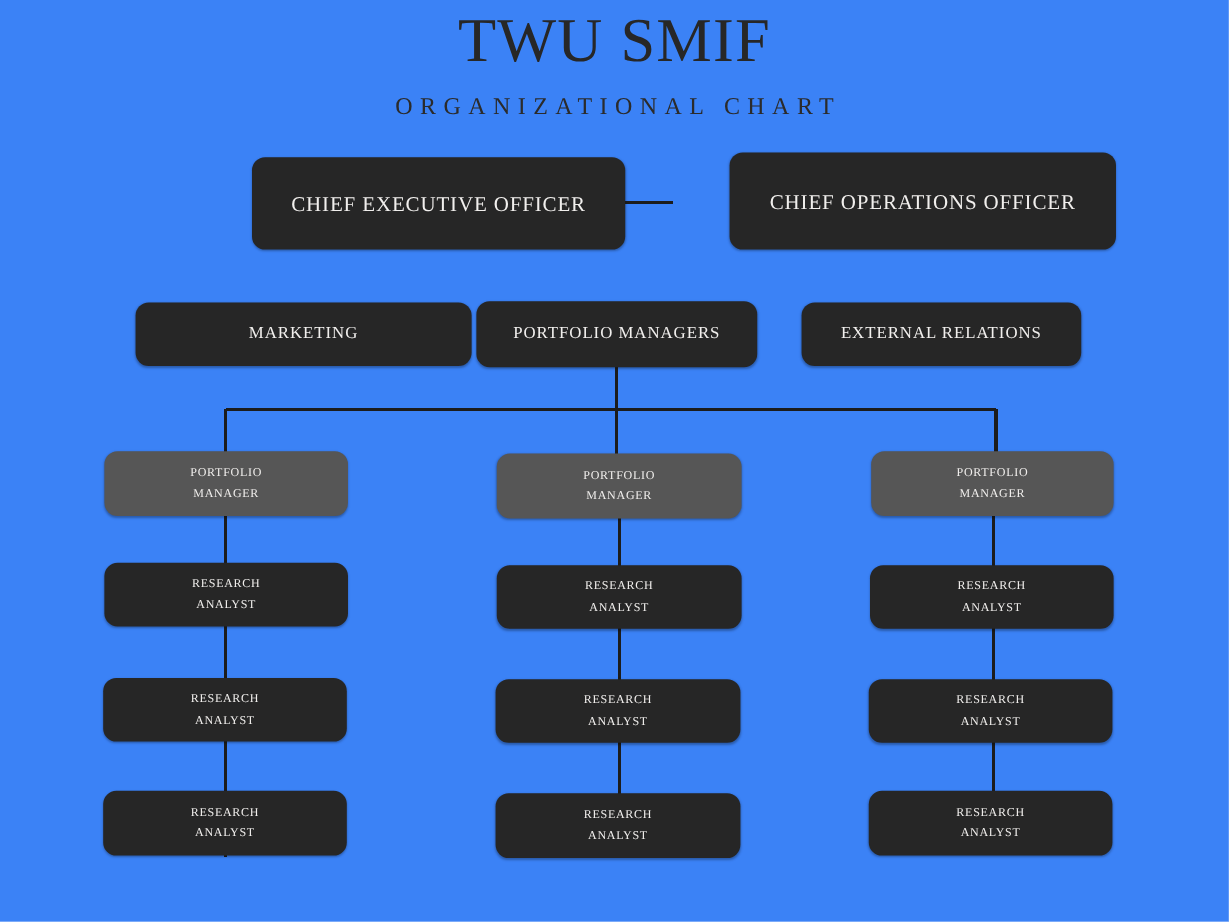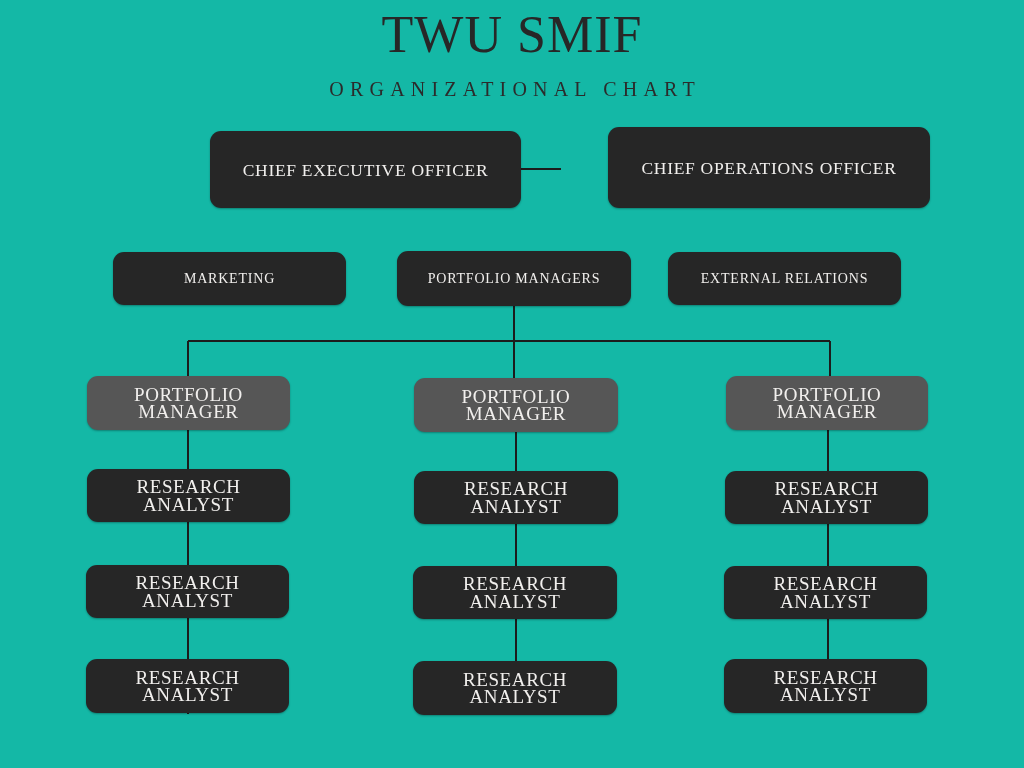--- a/index.html
+++ b/index.html
@@ -12,21 +12,21 @@
     width: 1024px;
     height: 768px;
     overflow: hidden;
     font-family: "Liberation Serif", "DejaVu Serif", serif;
     -webkit-font-smoothing: antialiased;
   }
   #canvas {
     position: relative;
     width: 1024px;
     height: 768px;
-    background: #14b8a6;
+    background: #3b82f6;
   }
 
   
   .title {
     position: absolute;
     left: 0;
     top: 6px;
     width: 1024px;
     text-align: center;
     font-family: "Liberation Serif", "DejaVu Serif", serif;
@@ -88,21 +88,21 @@
     font-size: 17.5px;
     line-height: 22px;
     letter-spacing: 0.7px;
   }
   .t-dept {
     font-size: 14px;
     line-height: 18px;
     letter-spacing: 0.8px;
   }
   .t-leaf {
-    font-size: 19px;
+    font-size: 10px;
     line-height: 17.5px;
     letter-spacing: 0.6px;
     justify-content: flex-end;
   }
 </style>
 </head>
 <body>
 
 <div id="canvas">
 
@@ -139,21 +139,21 @@
   </svg>
 
   <div class="node dark t-exec" style="left:162px; top:131px; width:311px; height:77px;margin-left:48px;">
     <span class="label">CHIEF EXECUTIVE OFFICER</span>
   </div>
 
   <div class="node dark t-exec" style="left:560px; top:127px; width:322px; height:81px;margin-left:48px;">
     <span class="label">CHIEF OPERATIONS OFFICER</span>
   </div>
 
-  <div class="node dark t-dept" style="left:113px; top:252px; width:233px; height:53px;">
+  <div class="node dark t-dept" style="left:113px; top:252px; width:280px; height:53px;">
     <span class="label">MARKETING</span>
   </div>
 
   <div class="node dark t-dept" style="left:397px; top:251px; width:234px; height:55px;">
     <span class="label">PORTFOLIO MANAGERS</span>
   </div>
 
   <div class="node dark t-dept" style="left:668px; top:252px; width:233px; height:53px;">
     <span class="label">EXTERNAL RELATIONS</span>
   </div>

